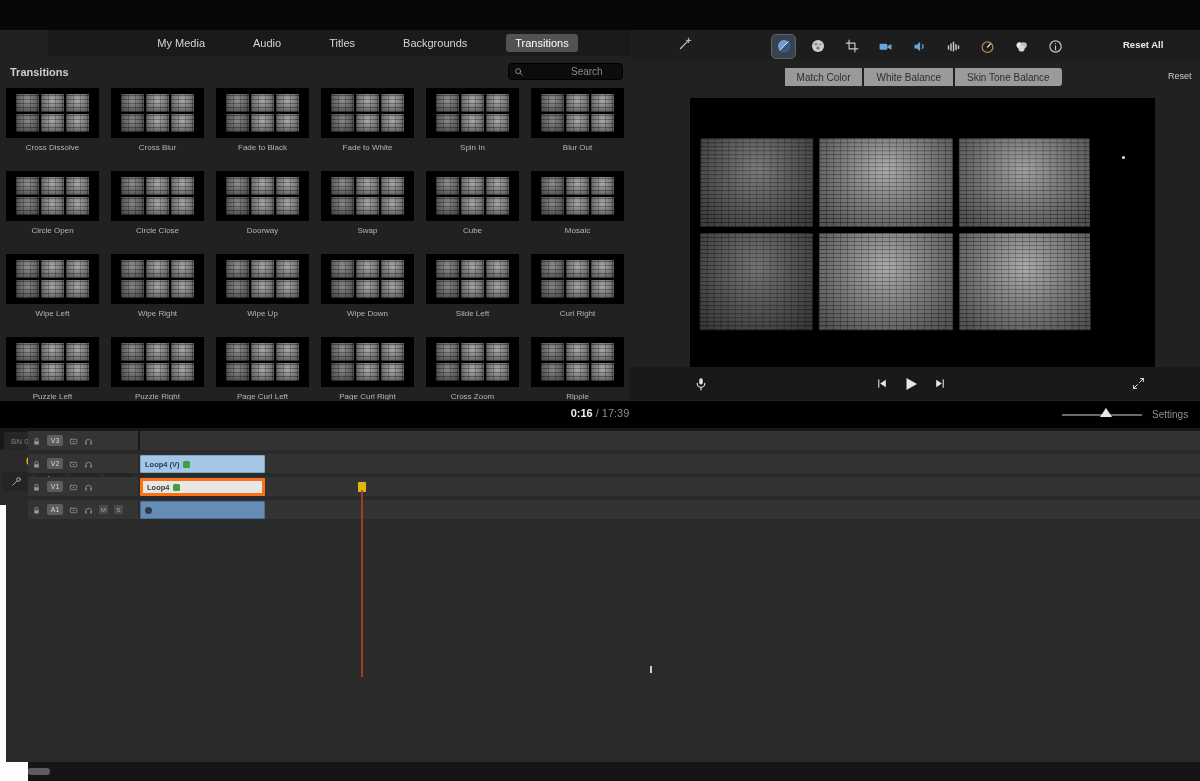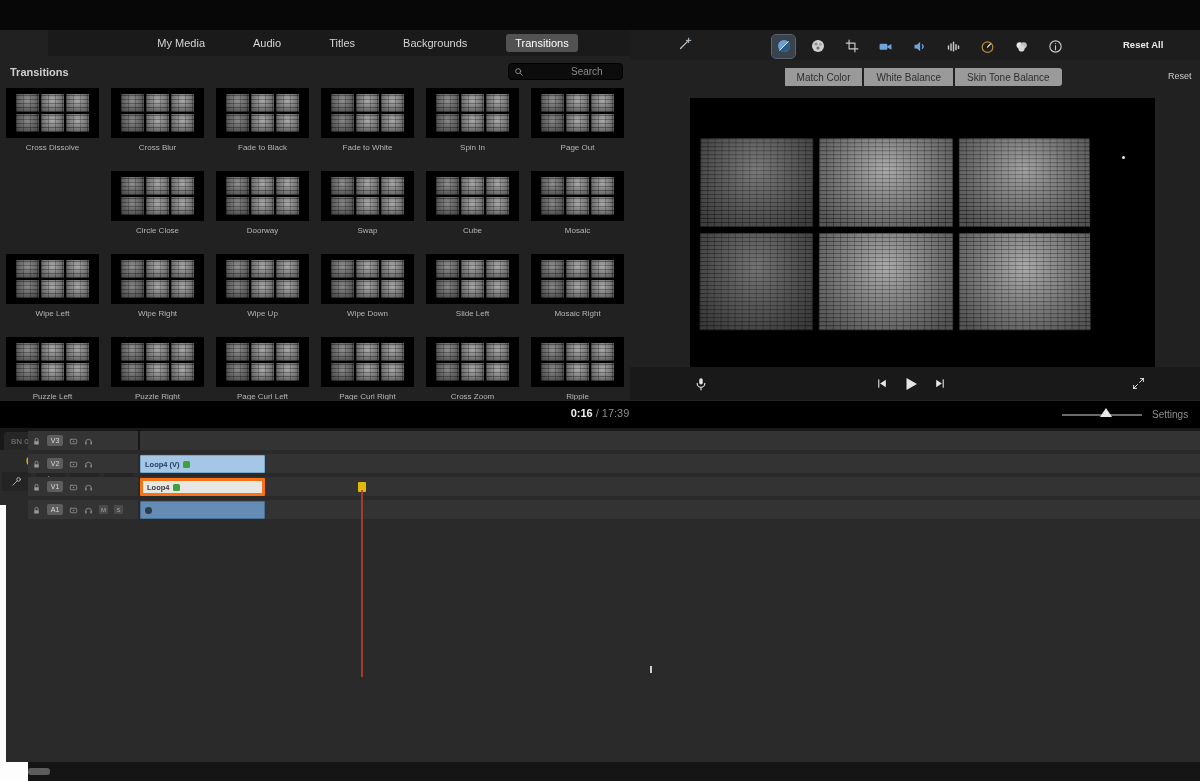--- a/index.html
+++ b/index.html
@@ -206,21 +206,32 @@
         </div>
         <div class="cell" style="left: 525px; top: 0px;">
           <div class="thumb">
             <div class="brick"></div>
             <div class="brick"></div>
             <div class="brick"></div>
             <div class="brick"></div>
             <div class="brick"></div>
             <div class="brick"></div>
           </div>
-          <div class="cap">Page Out</div>
+          <div class="cap">Blur Out</div>
+        </div>
+        <div class="cell" style="left: 0px; top: 83px;">
+          <div class="thumb">
+            <div class="brick"></div>
+            <div class="brick"></div>
+            <div class="brick"></div>
+            <div class="brick"></div>
+            <div class="brick"></div>
+            <div class="brick"></div>
+          </div>
+          <div class="cap">Circle Open</div>
         </div>
         <div class="cell" style="left: 105px; top: 83px;">
           <div class="thumb">
             <div class="brick"></div>
             <div class="brick"></div>
             <div class="brick"></div>
             <div class="brick"></div>
             <div class="brick"></div>
             <div class="brick"></div>
           </div>
@@ -327,21 +338,21 @@
         </div>
         <div class="cell" style="left: 525px; top: 166px;">
           <div class="thumb">
             <div class="brick"></div>
             <div class="brick"></div>
             <div class="brick"></div>
             <div class="brick"></div>
             <div class="brick"></div>
             <div class="brick"></div>
           </div>
-          <div class="cap">Mosaic Right</div>
+          <div class="cap">Curl Right</div>
         </div>
         <div class="cell" style="left: 0px; top: 249px;">
           <div class="thumb">
             <div class="brick"></div>
             <div class="brick"></div>
             <div class="brick"></div>
             <div class="brick"></div>
             <div class="brick"></div>
             <div class="brick"></div>
           </div>

